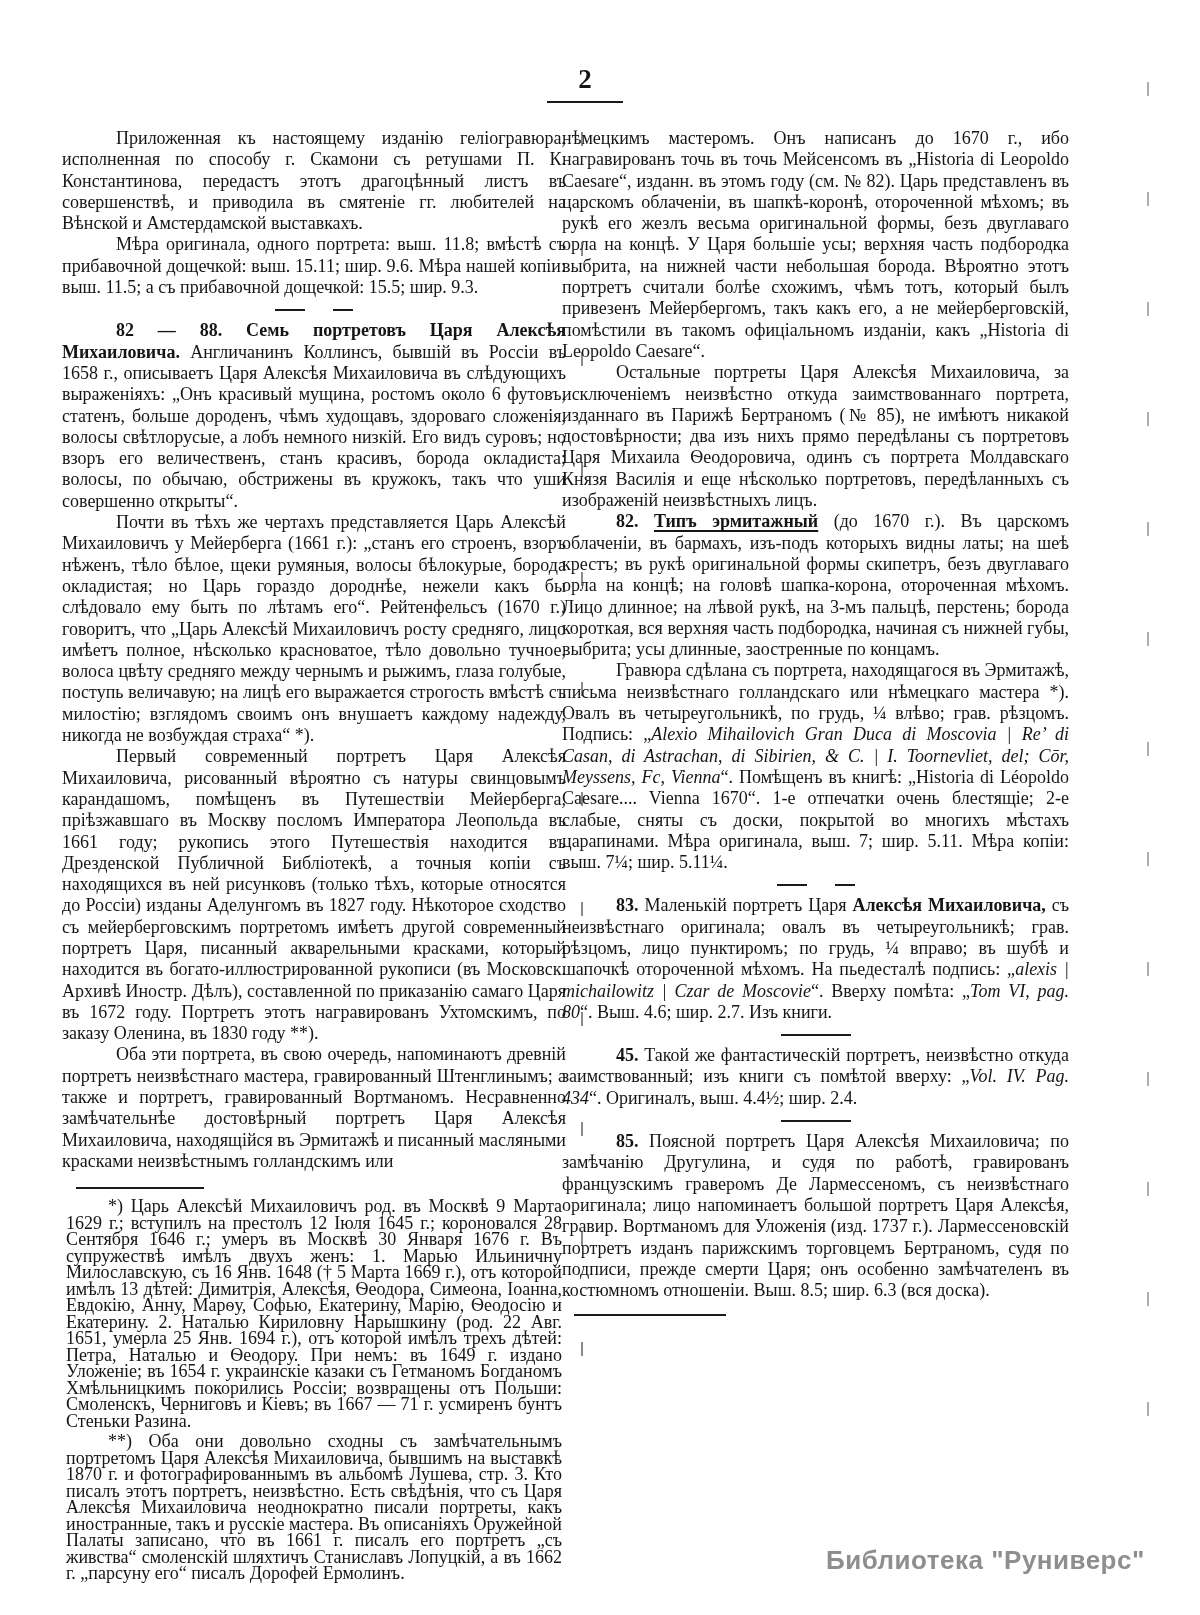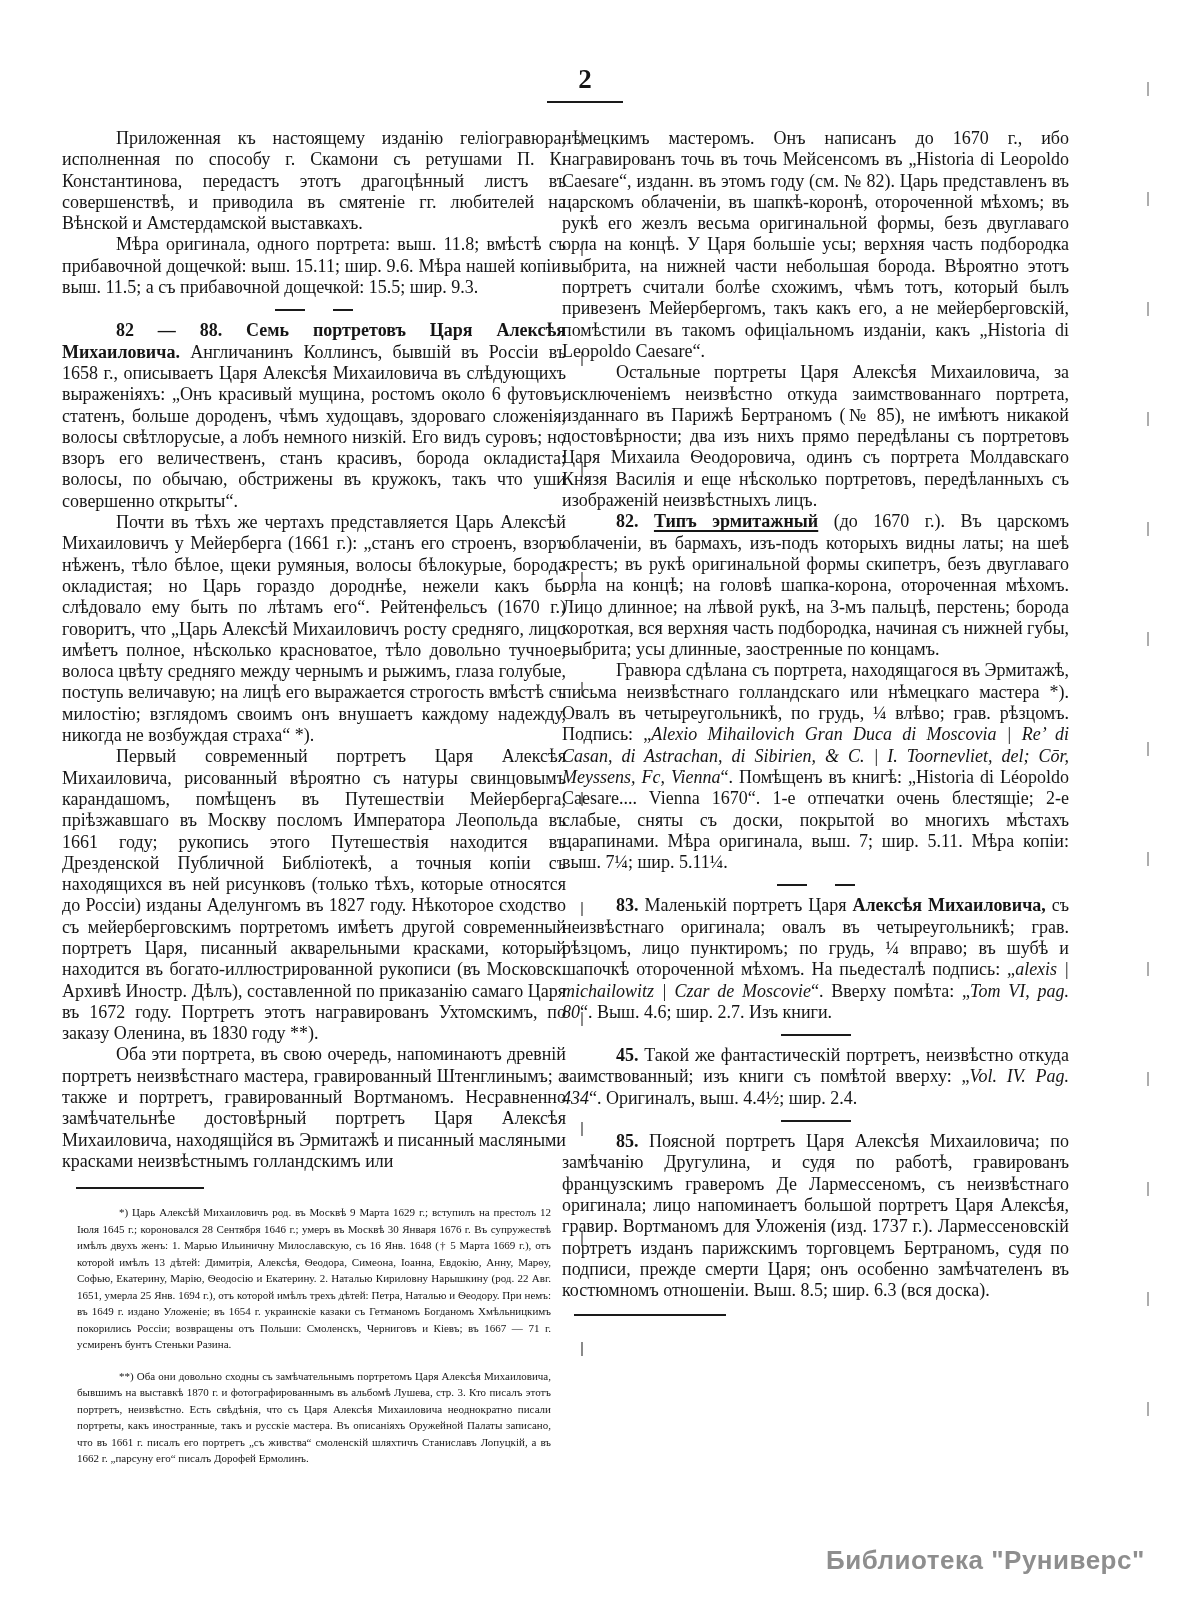--- a/index.html
+++ b/index.html
@@ -30,22 +30,22 @@
   .b{font-weight:700;}
   .u{text-decoration:underline;text-decoration-thickness:2px;text-underline-offset:3px;}
   .i{font-style:italic;}
   .divider{display:flex;justify-content:center;align-items:center;gap:28px;margin:11px 0 9px 0;}
   .divider i{display:block;width:30px;height:2px;background:#1a1a1a;}
   .divider i:last-child{width:20px;}
   .rule-small{width:70px;height:2px;background:#1a1a1a;margin:11px auto 9px auto;}
   .fn-rule{width:128px;height:2px;background:#1a1a1a;margin:15px 0 9px 14px;}
   .fnr-rule{width:152px;height:2px;background:#1a1a1a;margin:13px 0 9px 12px;}
   .fn p{
-    font-size:11px;line-height:16.5px;text-indent:42px;
-    margin:15px;text-align:justify;
+    font-size:18px;line-height:16.5px;text-indent:42px;
+    margin:4px;text-align:justify;
   }
   .vdash{
     position:absolute;width:2px;
     background:repeating-linear-gradient(to bottom,#8a8a8a 0 14px,transparent 14px 110px);
   }
   .vdash-center{left:581px;top:132px;height:1312px;}
   .vdash-right{left:1147px;top:82px;height:1392px;opacity:.7;}
   .wm{
     position:absolute;left:826px;top:1545px;
     font-family:"Liberation Sans","DejaVu Sans",sans-serif;

